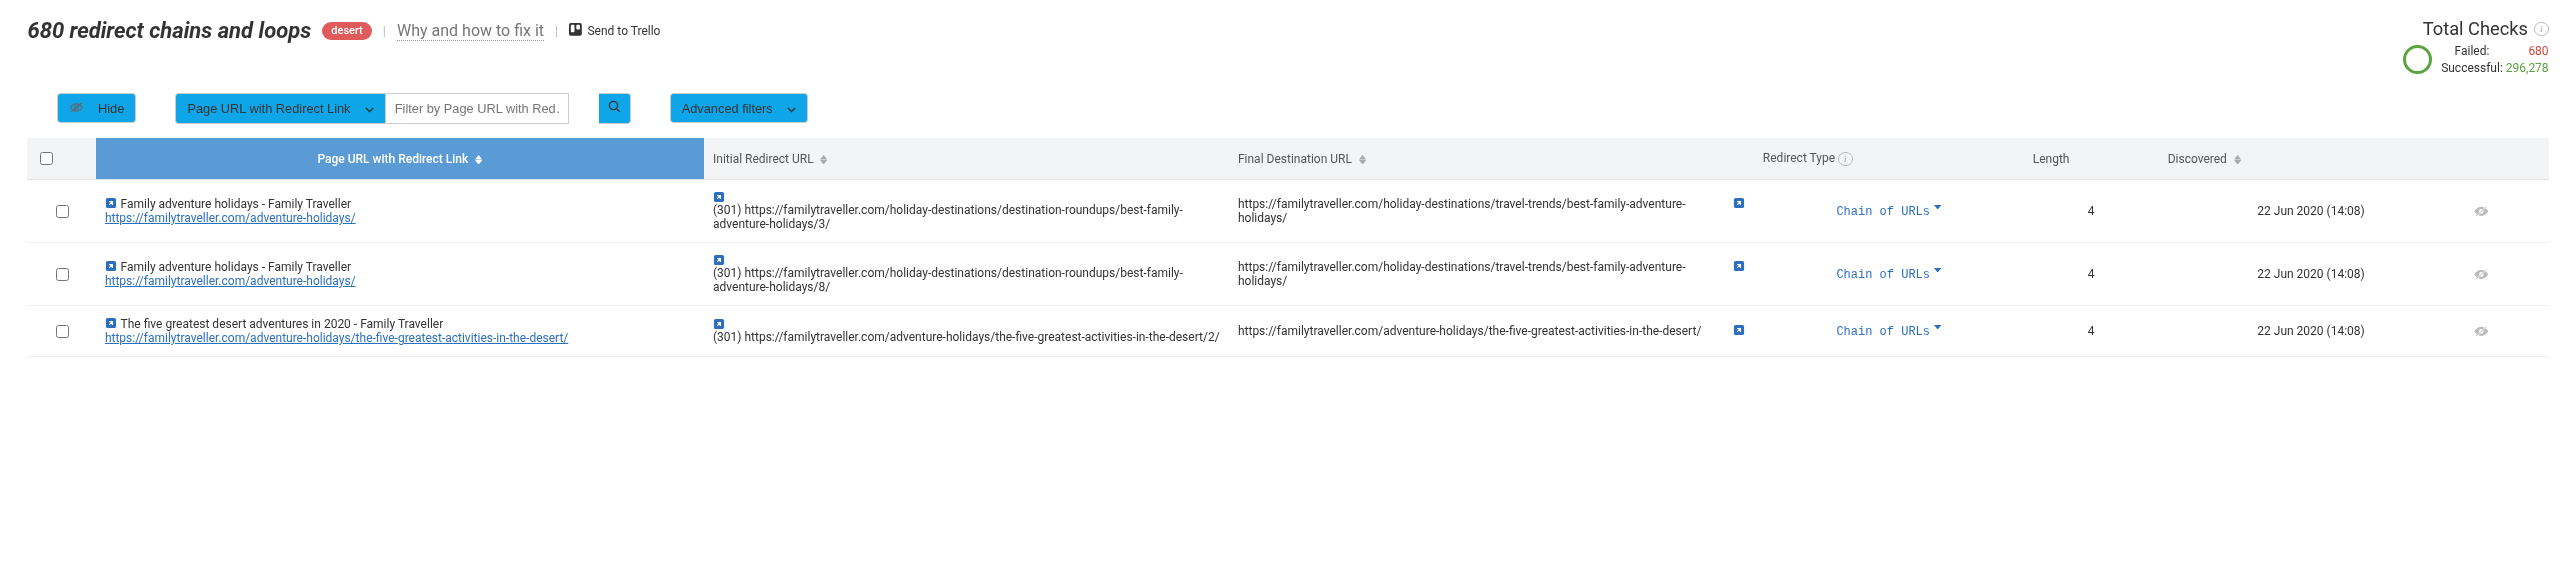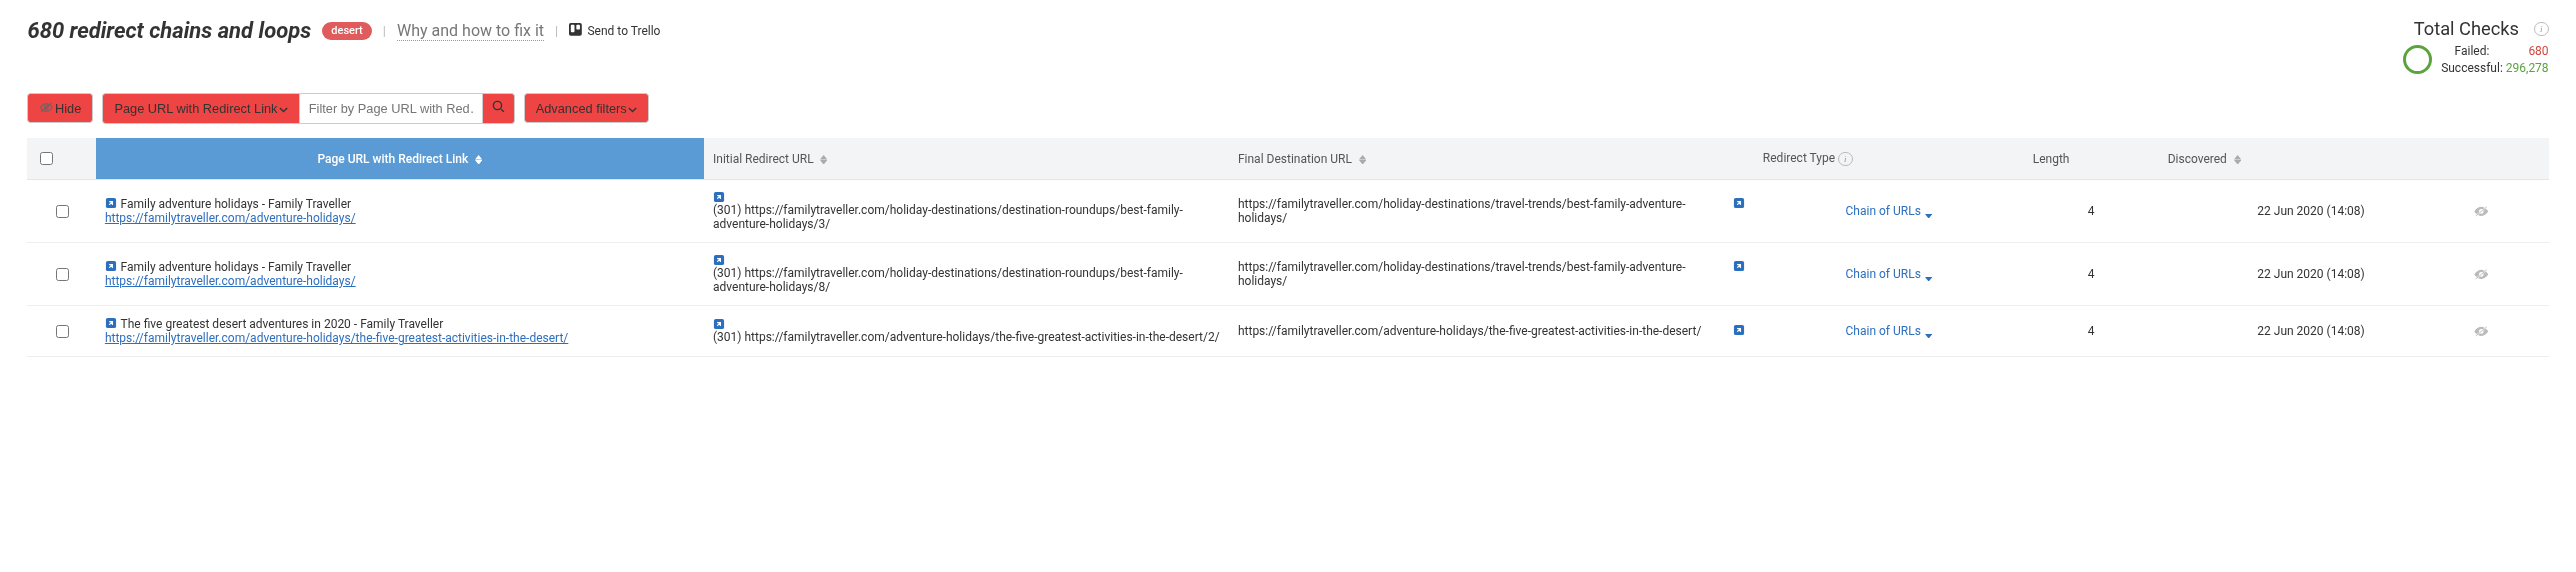--- a/index.html
+++ b/index.html
@@ -22,35 +22,35 @@
   .title { font-size: 22px; font-weight: 700; color: #333; font-style: italic; }
   .error-badge {
     background: #e05b5b; color: #fff; font-size: 11px;
     padding: 2.7px 9.1px; border-radius: 11px; font-weight: 500;
   }
   .sep { color: #bbb; }
   .why-link { color: #777; font-size: 16px; border-bottom: 0.9px dotted #999; cursor: pointer; }
   .send-trello { display: inline-flex; align-items: center; gap: 5.5px; color: #333; font-size: 12px; cursor: pointer; }
 
   .header-right { text-align: right; }
-  .total-checks-label { font-size: 18.3px; color: #333; display: inline-flex; align-items: center; gap: 15px; }
+  .total-checks-label { font-size: 18.3px; color: #333; display: inline-flex; align-items: center; gap: 6px; }
   .stats-row { display: flex; align-items: center; gap: 9.1px; margin-top: 3.7px; justify-content: flex-end; }
   .donut {
     width: 29px; height: 29px; border-radius: 50%;
     border: 3.7px solid #5aa33f; position: relative;
   }
   .stat-lines { font-size: 12px; line-height: 1.4; }
   .failed-val { color: #d0453c; margin-left: 36px; }
   .success-val { color: #5aa33f; }
 
   .toolbar { display: flex; align-items: center; gap: 9.1px; margin-bottom: 14.6px; }
   .btn {
-    border: 0.9px solid #ccc; background: #ef4444; border-radius: 3.7px;
+    border: 0.9px solid #ccc; background: #0ea5e9; border-radius: 3.7px;
     padding: 6.4px 11px; font-size: 12.8px; display: inline-flex;
-    align-items: center; gap: 1px; cursor: pointer; color: #333;
+    align-items: center; gap: 14px; cursor: pointer; color: #333; margin-left: 30px;
   }
   .filter-group { display: flex; }
   .filter-group .btn { border-radius: 0; }
   .filter-group .btn:first-child { border-radius: 3.7px 0 0 3.7px; }
   .filter-group input {
     border: 0.9px solid #ccc; border-left: none; padding: 6.4px 9.1px;
     width: 183px; font-size: 12.8px; outline: none;
   }
   .filter-group .search-btn {
     border-radius: 0 3.7px 3.7px 0; border-left: none; padding: 6.4px 9.1px;
@@ -83,21 +83,21 @@
 
   .page-cell .title-line { display: flex; align-items: flex-start; gap: 3.7px; }
   .page-cell .page-title { color: #333; }
   .page-cell .page-url {
     color: #2d6fbf; text-decoration: underline; display: block;
     word-break: break-all;
   }
   .ext-icon { color: #2d6fbf; flex-shrink: 0; }
   .final-cell { display: flex; align-items: flex-start; gap: 3.7px; }
   .final-cell .url-text { flex: 1; }
-  .redirect-type { color: #2d6fbf; display: inline-flex; align-items: flex-end; gap: 3.7px; cursor: pointer; justify-content: center; }
+  .redirect-type { color: #2d6fbf; display: inline-flex; align-items: flex-start; gap: 3.7px; cursor: pointer; justify-content: center; font-family: Liberation Mono, monospace; }
   .info-icon {
     display: inline-flex; width: 14.6px; height: 14.6px; border: 0.9px solid #bbb;
     border-radius: 50%; align-items: center; justify-content: center;
     color: #999; font-size: 9.1px; font-style: italic; font-family: Georgia, serif;
   }
   .hide-ico svg, .ext-icon svg { display: block; }
   .th-center { text-align: center; }
 </style>
 </head>
 <body>

